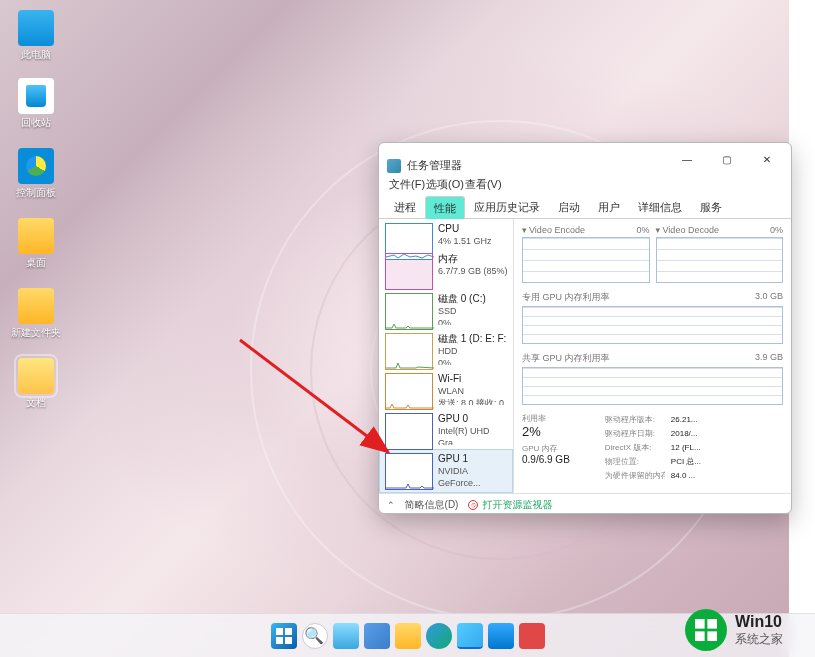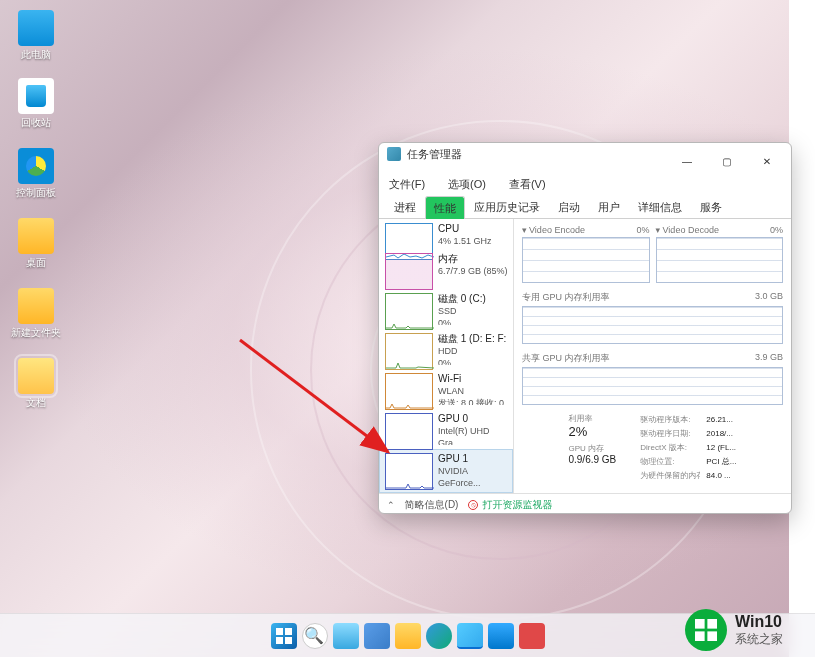--- a/index.html
+++ b/index.html
@@ -31,30 +31,30 @@
 .ic-ctrl::after { content: ""; width: 20px; height: 20px; border-radius: 50%; background: conic-gradient(#ffeb3b 0deg 120deg, #4caf50 120deg 240deg, #2196f3 240deg 360deg); }
 .ic-fld { background: linear-gradient(180deg,#ffd968,#ffb627); border-radius: 2px 4px 4px 4px; }
 .ic-fld.sel { outline: 2px solid rgba(255,255,255,0.4); outline-offset: 2px; background: linear-gradient(180deg,#ffe680,#ffc34a); }
 
 
 .tm {
   position: absolute; left: 378px; top: 142px; width: 414px; height: 372px;
   background: #fff; border: 1px solid #b8b8b8; box-shadow: 0 8px 24px rgba(0,0,0,0.25);
   border-radius: 6px; overflow: hidden; z-index: 10;
 }
-.tm-title { height: 30px; display: flex; align-items: flex-start; padding: 4px 4px 0 8px; font-size: 11px; color: #333; }
+.tm-title { height: 30px; display: flex; align-items: flex-end; padding: 4px 4px 0 8px; font-size: 11px; color: #333; }
 .tm-title .ticon { width: 14px; height: 14px; background: linear-gradient(135deg,#5ac,#38a); margin-right: 6px; border-radius: 2px; }
 .tm-title .spacer { flex: 1; }
 .tm-title .wbtn { width: 40px; height: 28px; display: flex; align-items: center; justify-content: center; font-size: 10px; color: #333; }
 
-.tm-menu { height: 22px; display: flex; gap: 23px; padding: 0 10px; font-size: 11px; color: #333; align-items: center; }
+.tm-menu { height: 22px; display: flex; gap: 1px; padding: 0 10px; font-size: 11px; color: #333; align-items: center; }
 
 .tm-tabs { height: 24px; display: flex; padding: 0 6px; border-bottom: 1px solid #d0d0d0; font-size: 11px; }
 .tm-tabs .tab { padding: 4px 8px 2px; color: #333; border: 1px solid transparent; border-bottom: none; }
-.tm-tabs .tab.active { border-color: #d0d0d0; background: #22c55e; position: relative; top: 1px; border-radius: 3px 3px 0 0; }
+.tm-tabs .tab.active { border-color: #d0d0d0; background: #5eead4; position: relative; top: 1px; border-radius: 3px 3px 0 0; }
 
 .tm-body { display: flex; height: 274px; }
 
 
 .perf-list { width: 135px; border-right: 1px solid #e0e0e0; overflow: hidden; }
 .perf-item { height: 45px; padding: 4px 4px 4px 6px; display: flex; gap: 5px; border-bottom: 0; }
 .perf-item.sel { background: #e6f0f8; outline: 1px solid #b8d4ea; outline-offset: -1px; }
 .perf-item .mini { width: 48px; height: 37px; border: 1px solid; position: relative; }
 .perf-item .mini.cpu { border-color: #3a8dd0; }
 .perf-item .mini.mem { border-color: #c850a8; background: linear-gradient(180deg, transparent 15%, rgba(200,80,168,0.15) 15%); }
@@ -73,21 +73,21 @@
 .gpanel .ghdr { display: flex; justify-content: space-between; font-size: 9px; color: #777; margin-bottom: 2px; }
 .gpanel .gbox { height: 46px; border: 1px solid #b0c0d8; background-image:
   linear-gradient(rgba(176,192,216,0.5) 1px, transparent 1px);
   background-size: 100% 11px; }
 .gsingle { margin-bottom: 8px; }
 .gsingle .ghdr { display: flex; justify-content: space-between; font-size: 9px; color: #777; margin-bottom: 2px; }
 .gsingle .gbox { height: 38px; border: 1px solid #b0c0d8; background-image:
   linear-gradient(rgba(176,192,216,0.5) 1px, transparent 1px);
   background-size: 100% 9px; }
 
-.stats { display: flex; gap: 24px; font-size: 9px; color: #666; justify-content: center; }
+.stats { display: flex; gap: 35px; font-size: 9px; color: #666; }
 .stats .col { }
 .stats .stat-label { font-size: 8px; color: #888; }
 .stats .stat-val { font-size: 13px; color: #222; margin-bottom: 4px; }
 .stats .stat-val.sm { font-size: 10px; }
 .stats .rightcol { font-size: 8px; line-height: 14px; }
 .stats .rightcol .r { display: flex; gap: 6px; }
 .stats .rightcol .rl { width: 60px; color: #888; white-space: nowrap; overflow: hidden; }
 .stats .rightcol .rv { color: #222; white-space: nowrap; overflow: hidden; }
 
 .tm-footer { height: 22px; border-top: 1px solid #e0e0e0; display: flex; align-items: center; gap: 10px; padding: 0 8px; font-size: 10px; color: #555; }

